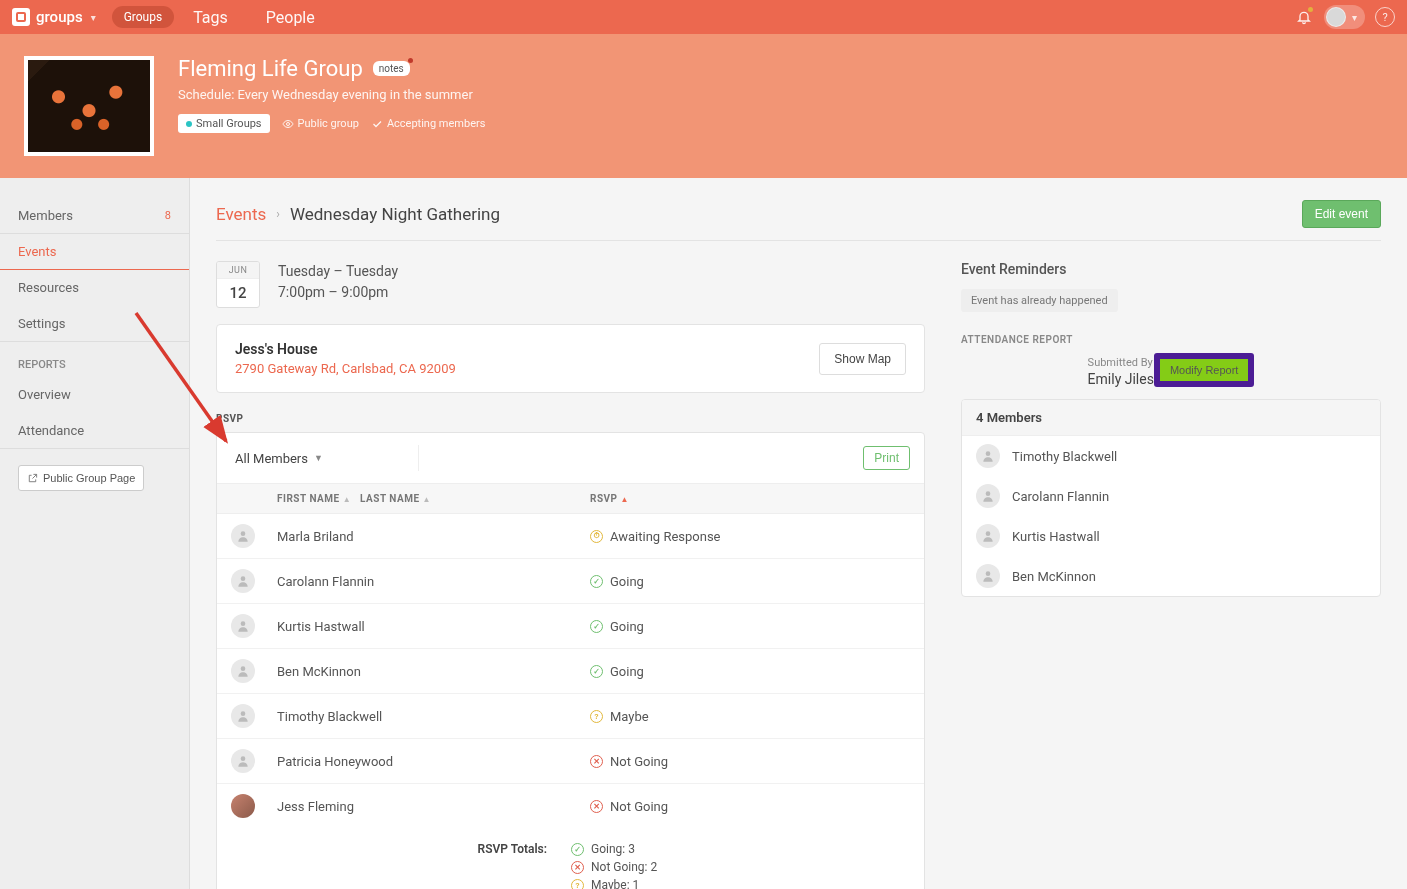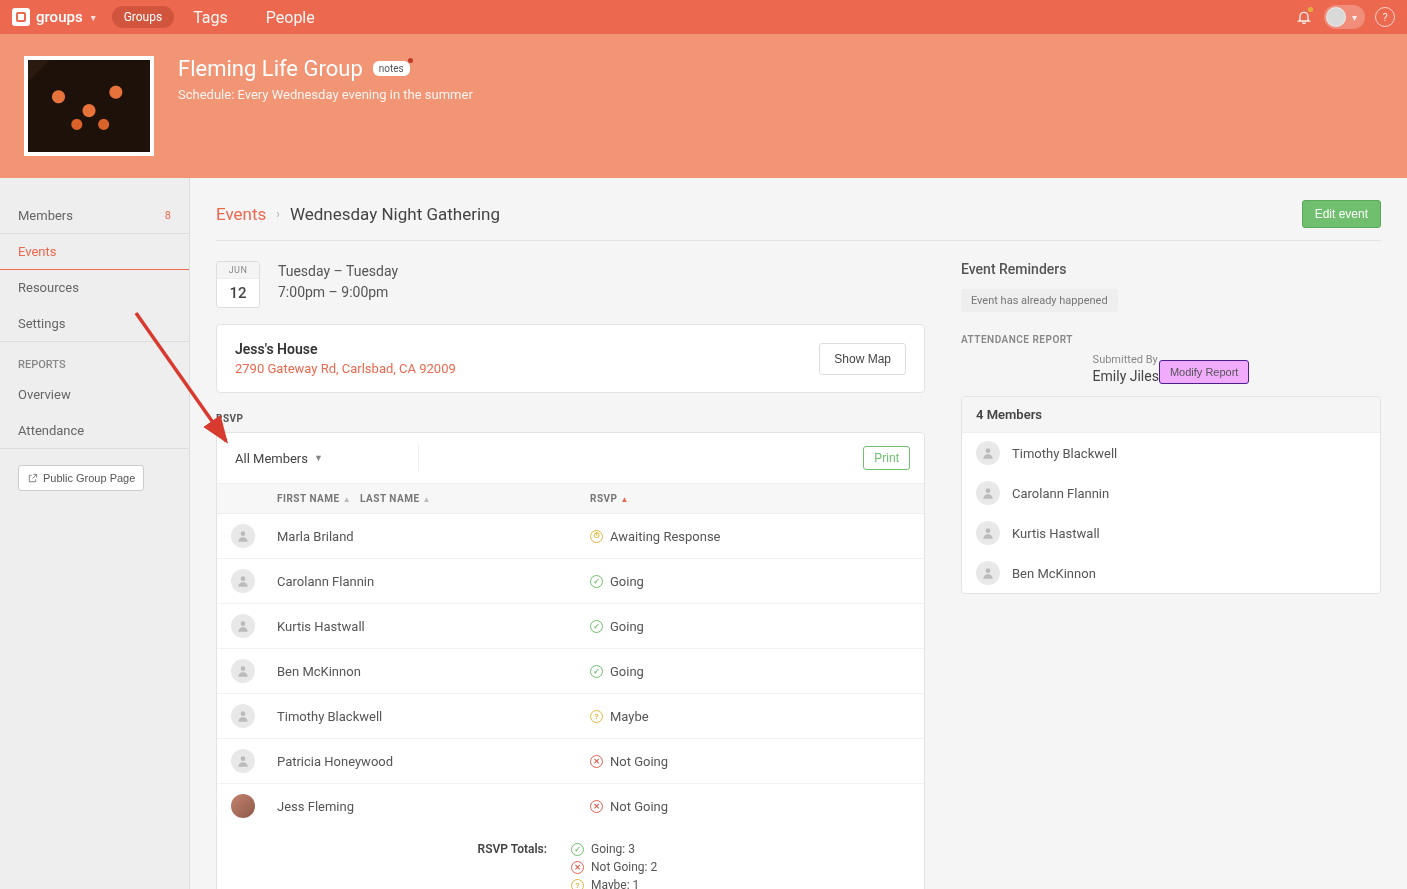--- a/index.html
+++ b/index.html
@@ -97,21 +97,21 @@
 .totals .lbl{flex:0 0 340px;text-align:right;padding-right:24px;font-weight:600;color:#444}
 .totals .vals{flex:1}
 .totals .vln{display:flex;align-items:center;gap:7px;margin-bottom:4px}
 
 .r-sec-title{font-size:14px;color:#555;font-weight:500;margin-bottom:12px}
 .r-pill{display:inline-block;background:#eee;color:#777;font-size:11px;padding:5px 10px;border-radius:3px;margin-bottom:22px}
 .r-lbl{font-size:10px;color:#888;font-weight:600;letter-spacing:.5px;margin-bottom:8px}
 .r-sub{font-size:11px;color:#888}
 .r-name{font-size:14px;color:#444;margin-top:2px}
 .r-row{display:flex;justify-content:center;align-items:flex-end;margin-bottom:12px}
-.mod-btn{border:1px solid #4c1d95;background:#f0abfc;border-radius:3px;padding:5px 10px;font-size:11px;color:#555}
+.mod-btn{border:6px solid #4c1d95;background:#84cc16;border-radius:3px;padding:5px 10px;font-size:11px;color:#555}
 .mem-card{background:#fff;border:1px solid #e3e3e3;border-radius:4px;overflow:hidden}
 .mem-head{background:#f5f5f5;padding:10px 14px;font-size:13px;font-weight:600;color:#444;border-bottom:1px solid #eee}
 .mem-row{display:flex;align-items:center;gap:12px;padding:8px 14px;font-size:13px;color:#555}
 </style>
 </head>
 <body>
 
 <div class="topbar">
   <div class="logo">
     <span class="logo-box"></span>
@@ -136,20 +136,39 @@
 </div>
 
 <div class="header-banner">
   <div class="gimg"></div>
   <div>
     <div class="gtitle">
       <span>Fleming Life Group</span>
       <span class="badge-notes">notes</span>
     </div>
     <div class="gsched">Schedule: Every Wednesday evening in the summer</div>
+    <div class="gtags">
+      <span class="tag-pill">
+          <span class="dot-cyan"></span>
+          <span>Small Groups</span>
+        </span>
+      <span class="meta">
+          <svg width="12" height="12" viewBox="0 0 24 24" fill="none" stroke="rgba(255,255,255,.9)" stroke-width="2">
+            <circle cx="12" cy="12" r="3"></circle>
+            <path d="M2 12s3-7 10-7 10 7 10 7-3 7-10 7-10-7-10-7z"></path>
+          </svg>
+          <span>Public group</span>
+        </span>
+      <span class="meta">
+          <svg width="12" height="12" viewBox="0 0 24 24" fill="none" stroke="rgba(255,255,255,.9)" stroke-width="2.5">
+            <path d="M5 12l5 5L20 7"></path>
+          </svg>
+          <span>Accepting members</span>
+        </span>
+    </div>
   </div>
 </div>
 
 <div class="layout">
   <div class="sidebar">
     <div class="sb-item bb">
         <span>Members</span>
         <span class="cnt">8</span>
       </div>
     <div class="sb-item active">Events</div>

